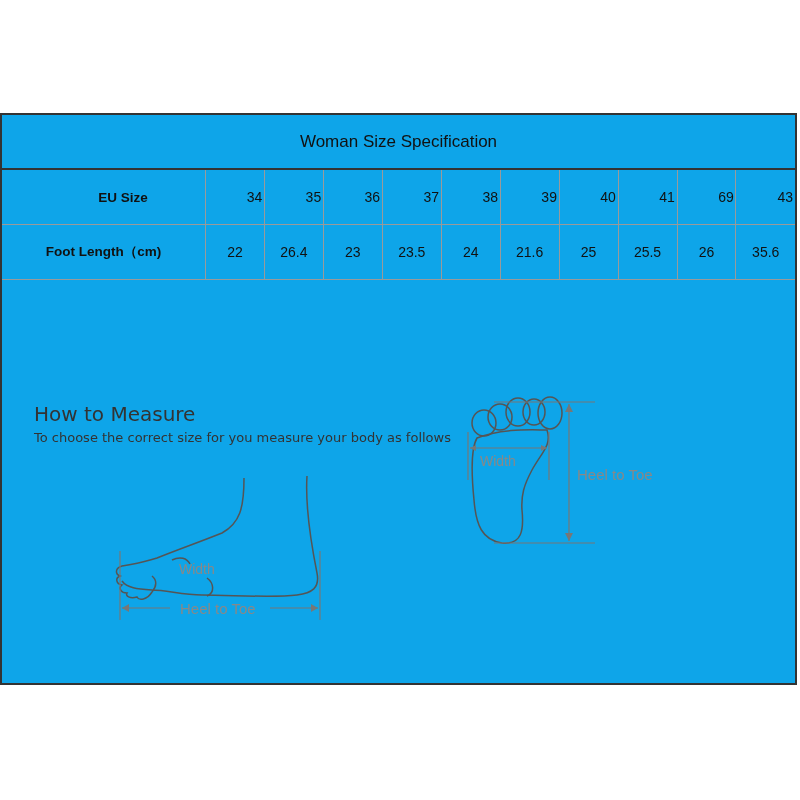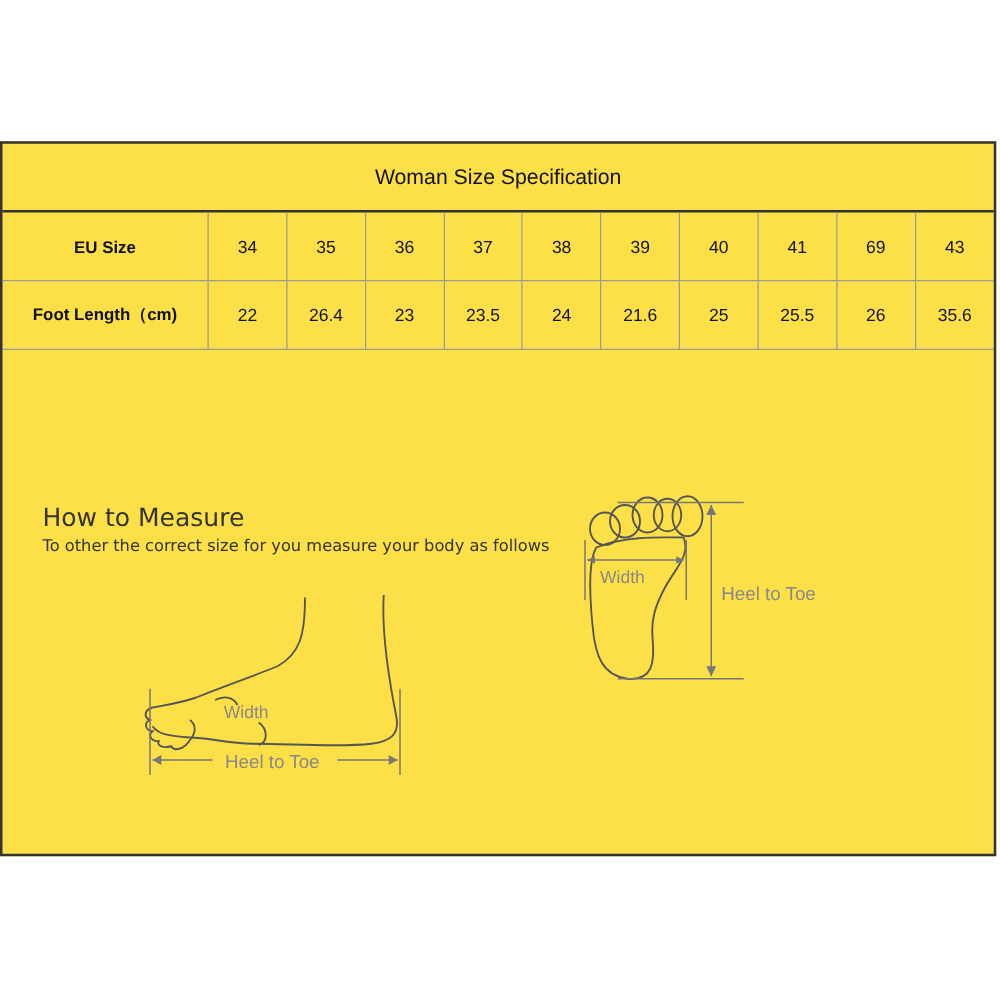--- a/index.html
+++ b/index.html
@@ -1,23 +1,23 @@
 <!DOCTYPE html>
 <html><head>
 <meta charset="utf-8">
 <style>
   html, body { margin:0; padding:0; background:#ffffff; }
   body { width:800px; height:800px; position:relative; overflow:hidden; font-family:"Liberation Sans", sans-serif; }
-  .frame { position:absolute; left:0; top:113px; width:797px; height:572px; border:2px solid #333; box-sizing:border-box; background:#fde047;text-decoration:underline; }
+  .frame { position:absolute; left:0; top:113px; width:797px; height:572px; border:2px solid #333; box-sizing:border-box; background:#0ea5e9;text-decoration:underline; }
   .title { position:absolute; left:0; top:0; width:100%; height:55px; display:flex; align-items:center; justify-content:center; font-size:17px; color:#111; border-bottom:2px solid #333; box-sizing:border-box; }
   table.spec { position:absolute; left:0; top:55px; width:100%; border-collapse:collapse; table-layout:fixed; }
   table.spec td { border:1px solid #9a9a9a; height:54px; text-align:center; font-size:14px; color:#111; padding:0; }
   table.spec tr td:first-child { border-left:none; width:164px; font-weight:bold; font-size:13.5px; white-space:nowrap; }
   table.spec tr td:last-child { border-right:none; }
-  table.spec tr:first-child td { border-top:none; }
+  table.spec tr:first-child td { border-top:none;padding-left:39px; }
   td.eu { color:#e8131a; }
   .measure { position:absolute; left:0; top:275px; width:100%; height:295px; }
   .mh1 { position:absolute; left:32px; top:12px; font-family:"DejaVu Sans", sans-serif; font-size:20px; color:#333; }
   .mh2 { position:absolute; left:32px; top:40px; font-family:"DejaVu Sans", sans-serif; font-size:13px; color:#333; }
   .note { position:absolute; left:118px; top:237px; font-size:15px; color:#111; white-space:nowrap; }
   svg text { font-family:"Liberation Sans", sans-serif; fill:#888; }
 </style>
 </head>
 <body>
 
@@ -50,21 +50,21 @@
         <td>25</td>
         <td>25.5</td>
         <td>26</td>
         <td>35.6</td>
       </tr>
     </tbody>
   </table>
 
   <div class="measure">
     <div class="mh1">How to Measure</div>
-    <div class="mh2">To other the correct size for you measure your body as follows</div>
+    <div class="mh2">To choose the correct size for you measure your body as follows</div>
 
     <svg style="position:absolute;left:110px;top:78px;" width="225" height="155" viewBox="0 0 225 155">
       <g fill="none" stroke="#555" stroke-width="1.5">
         <path d="M132 10 C132 40 128 55 110 65 C85 75 70 80 45 90 C30 95 20 96 10 98"></path>
         <path d="M195 8 C193 40 200 80 205 105 C208 120 200 125 185 127 C160 130 120 127 90 127 C70 127 55 122 40 122 C25 121 15 120 10 113"></path>
         <path d="M10 98 C3 100 3 106 8 108 C3 110 4 116 10 117 C6 120 9 125 15 125 C13 128 18 131 25 129 C27 133 35 132 40 124"></path>
         <path d="M40 124 C45 118 45 112 40 108"></path>
         <path d="M60 92 C68 88 75 90 78 96"></path>
         <path d="M95 110 C102 115 103 125 95 128"></path>
       </g>

